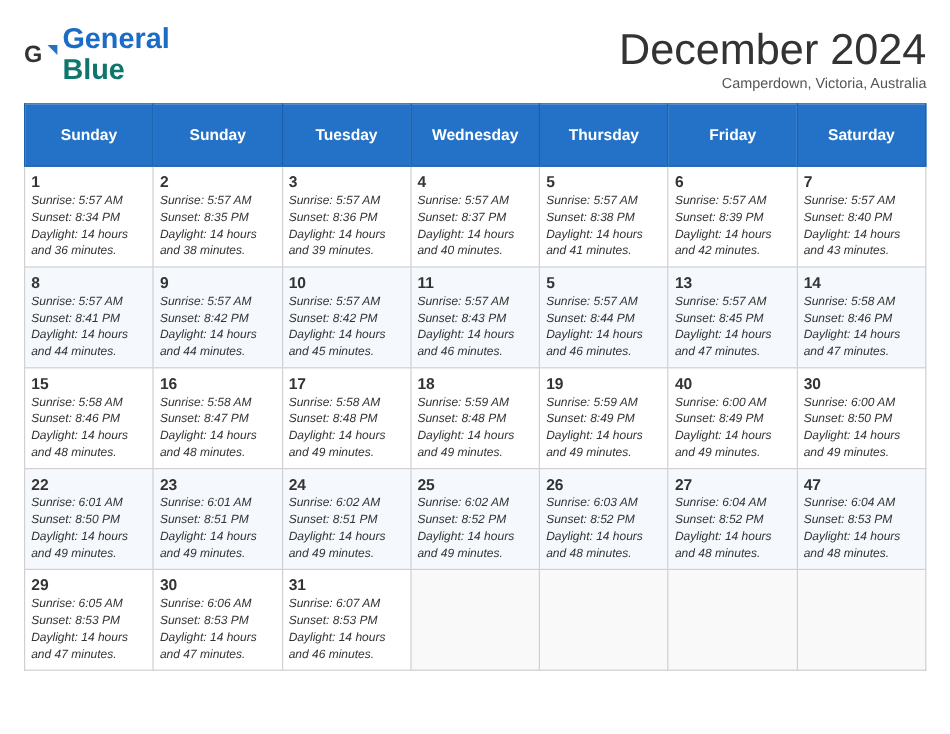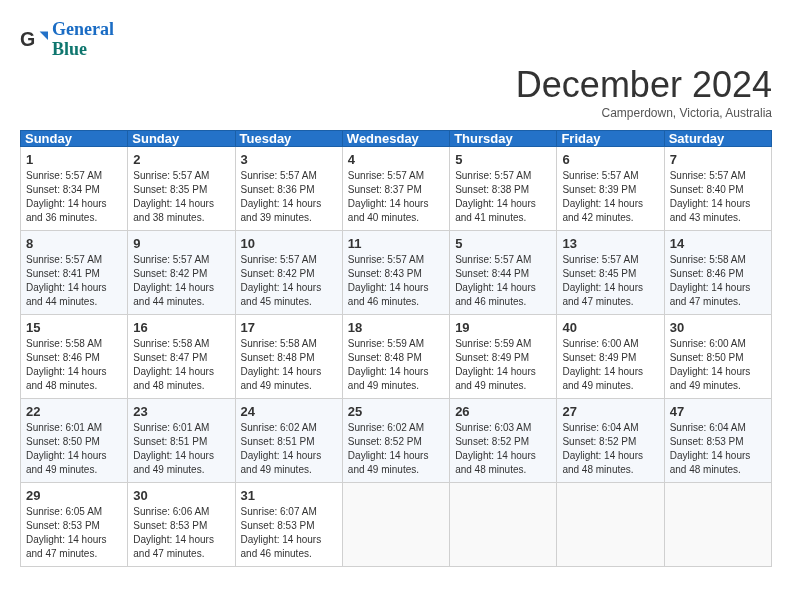--- a/index.html
+++ b/index.html
@@ -15,58 +15,56 @@
       justify-content: space-between;
       align-items: flex-start;
       margin-bottom: 10px;
     }
     .logo {
       display: flex;
       align-items: center;
       gap: 4px;
     }
     .logo-text {
-      font-size: 18px;
+      font-size: 24px;
       font-weight: bold;
       color: #333;
       line-height: 1.1;
-      font-family: Liberation Serif, serif;
     }
     .logo-text span {
       color: #1a6cc4;
     }
     .logo-icon {
       width: 28px;
       height: 28px;
     }
     .title-block {
       text-align: right;
     }
     .month-title {
       font-size: 36px;
       font-weight: 300;
       color: #333;
-      margin-top: 44px;
     }
     .location {
       font-size: 12px;
       color: #555;
     }
     table {
       width: 100%;
       border-collapse: collapse;
       table-layout: fixed;
     }
     th {
       background-color: #2472c8;
       color: #fff;
       font-size: 13px;
       font-weight: bold;
-      padding: 0 4px;
-      text-align: left;
+      padding: 18px 4px;
+      text-align: center;
       border: 1px solid #1a5fa8;
     }
     td {
       vertical-align: top;
       border: 1px solid #d0d0d0;
       padding: 5px 5px;
       font-size: 10.5px;
       color: #333;
       min-height: 80px;
       background: #fff;
@@ -77,20 +75,21 @@
     .day-num {
       font-size: 13px;
       font-weight: bold;
       display: block;
       margin-bottom: 2px;
     }
     .cell-text {
       font-size: 10px;
       line-height: 1.4;
       color: #333;
+      font-style: italic;
     }
     .empty-cell {
       background: #f9f9f9;
     }
   </style>
 </head>
 <body>
 
 <div class="header">
   <div class="logo">

